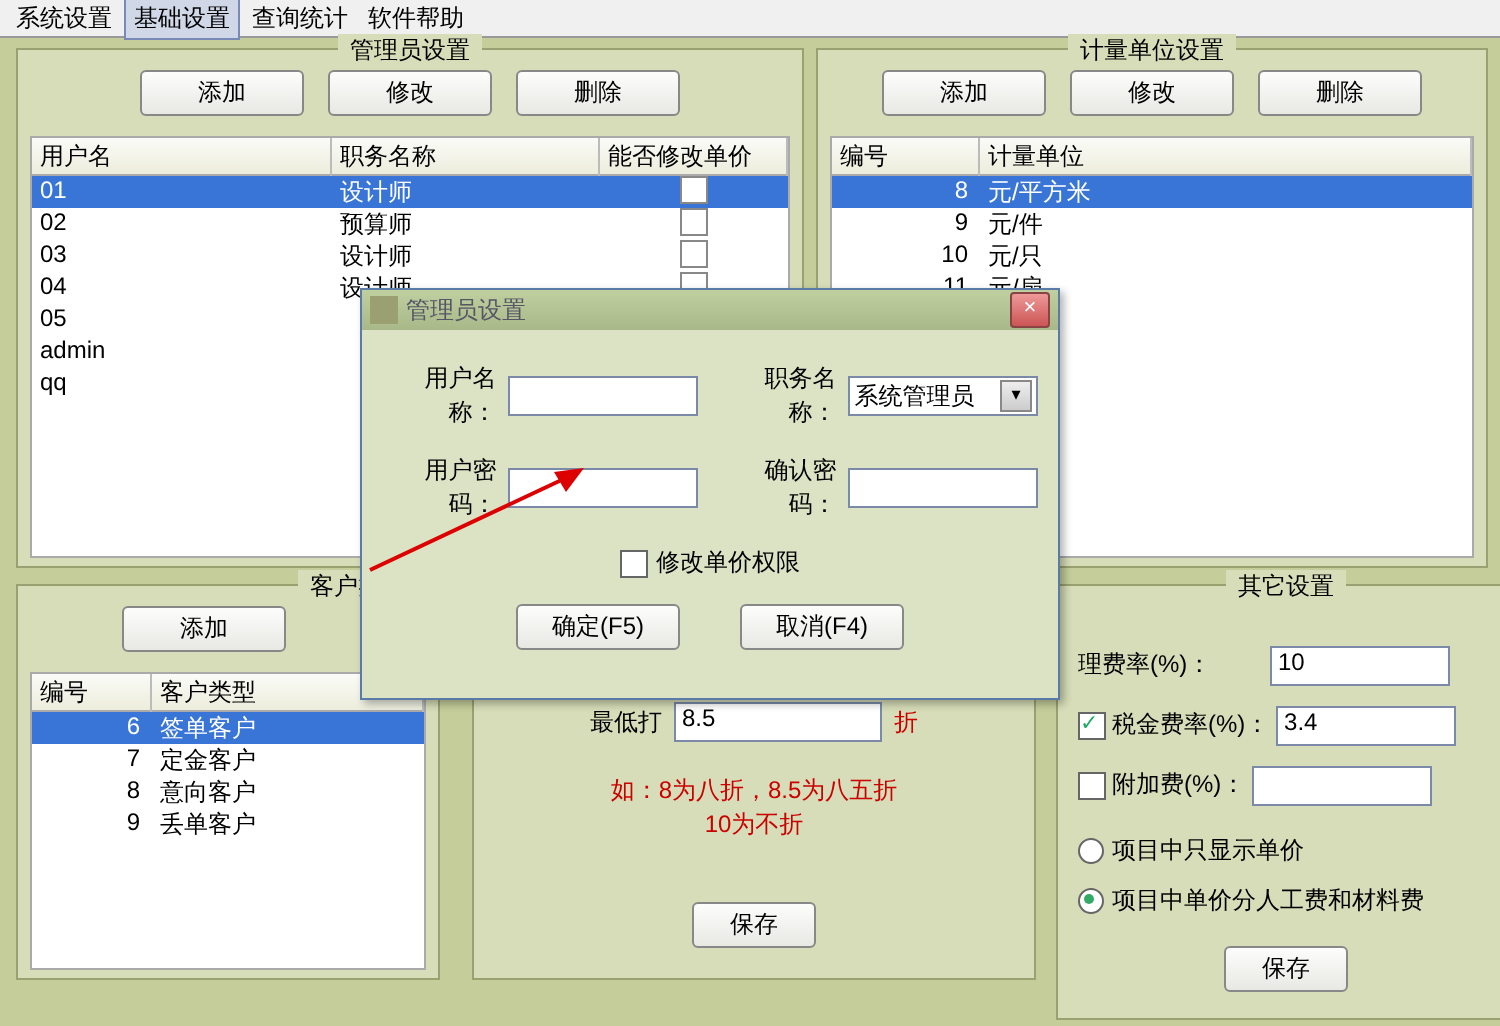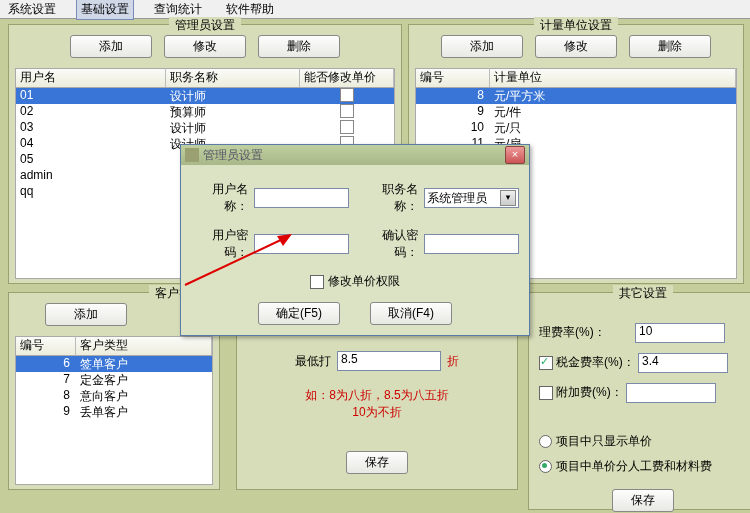--- a/index.html
+++ b/index.html
@@ -1,36 +1,36 @@
 <!DOCTYPE html>
 <html><head>
 <meta charset="utf-8">
 <style>
 html,body{margin:0;padding:0;font-family:"SimSun","宋体",sans-serif;font-size:12px;background:#c5ce9b;color:#000}
 body{width:750px;height:513px;position:relative;overflow:hidden}
-.menubar{background:#f0f0f0;height:18px;border-bottom:1px solid #999;display:flex;align-items:center;padding:0 4px;gap:16px}
+.menubar{background:#f0f0f0;height:18px;border-bottom:1px solid #999;display:flex;align-items:center;padding:0 4px;gap:2px}
 .menubar span{padding:1px 4px;cursor:default}
 .menubar .sel{background:#d0d8e8;border:1px solid #7a8ab8}
 .panel{position:absolute;background:#d7ddb8;border:1px solid #9aa070}
 .panel-title{position:absolute;top:-8px;left:50%;transform:translateX(-50%);background:#d7ddb8;padding:0 6px;font-size:12px}
 .btn{background:linear-gradient(#fdfdfc,#e8e9e3);border:1px solid #888;border-radius:3px;padding:2px 0;width:80px;text-align:center;cursor:default;display:inline-block}
-.btnrow{display:flex;gap:12px;justify-content:center;margin:10px 0}
-.thead{display:flex;background:linear-gradient(#fbfbf8,#eceddc);border:1px solid #aaa;height:18px;align-items:flex-end}
+.btnrow{display:flex;gap:12px;justify-content:center;margin:10px 16px}
+.thead{display:flex;background:linear-gradient(#fbfbf8,#eceddc);border:1px solid #aaa;height:18px;align-items:center}
 .thead>div{border-right:1px solid #bbb;padding:1px 4px;box-sizing:border-box}
 .tbody{background:#fff;border:1px solid #aaa;border-top:none;overflow:hidden}
 .row{display:flex;height:16px;align-items:flex-start}
 .row>div{padding:0 4px;box-sizing:border-box}
 .row.sel{background:#3875d7;color:#fff}
 .chk{width:12px;height:12px;border:1px solid #888;display:inline-block;background:#fff}
 
 .dialog{position:absolute;left:180px;top:144px;width:348px;background:#dce2c4;border:1px solid #5a7aa8;box-shadow:2px 2px 4px rgba(0,0,0,.3);z-index:10}
 .dlg-title{background:linear-gradient(#c0cfa0,#a8b888);height:20px;display:flex;align-items:center;padding:0 4px;color:#556;font-size:12px}
 .dlg-title .ico{width:14px;height:14px;background:#9aa070;margin-right:4px}
 .dlg-close{margin-left:auto;width:18px;height:16px;background:linear-gradient(#e99,#c55);border:1px solid #844;color:#fff;text-align:center;line-height:14px;border-radius:2px;font-size:11px}
-.dlg-body{padding:16px 10px 10px}
+.dlg-body{padding:16px 10px 24px}
 .frow{display:flex;align-items:center;margin-bottom:12px;gap:6px}
 .frow label{width:58px;text-align:right}
 .inp{border:1px solid #7a8aa8;background:#fff;height:18px;width:90px;padding:0 2px}
 .sel-dd{border:1px solid #7a8aa8;background:#fff;height:18px;width:90px;display:flex;align-items:center;justify-content:space-between;padding:0 2px}
 .sel-dd .arr{width:14px;height:14px;background:linear-gradient(#eee,#ccc);border:1px solid #888;text-align:center;line-height:12px;font-size:9px}
 .chkrow{display:flex;align-items:center;justify-content:center;gap:4px;margin:6px 0 12px}
 .chkbox{width:12px;height:12px;border:1px solid #666;background:#fff}
 .arrow{position:absolute;left:180px;top:230px;width:120px;height:60px;z-index:11;pointer-events:none}
 
 .rlbl{display:inline-block;width:96px;text-align:left}
@@ -179,21 +179,21 @@
     <div class="red">10为不折</div>
     <div style="margin-top:30px"><div class="btn" style="width:60px">保存</div></div>
   </div>
 </div>
 
 <div class="panel" style="left:528px;top:292px;width:228px;height:216px">
   <div class="panel-title">其它设置</div>
   <div style="padding:30px 10px 0">
     <div style="margin-bottom:10px"><span class="rlbl">理费率(%)：</span><span class="rinp">10</span></div>
     <div style="margin-bottom:10px"><span class="ck on"></span><span>税金费率(%)：</span> <span class="rinp">3.4</span></div>
-    <div style="margin-bottom:30px"><span class="ck"></span><span>附加费(%)：</span> <span class="rinp"></span></div>
+    <div style="margin-bottom:14px"><span class="ck"></span><span>附加费(%)：</span> <span class="rinp"></span></div>
     <div style="margin-bottom:8px"><span class="rdo"></span><span>项目中只显示单价</span></div>
     <div style="margin-bottom:14px"><span class="rdo on"></span><span>项目中单价分人工费和材料费</span></div>
     <div style="text-align:center"><div class="btn" style="width:60px">保存</div></div>
   </div>
 </div>
 
 <div class="dialog">
   <div class="dlg-title">
     <span class="ico"></span>
     <span>管理员设置</span>

